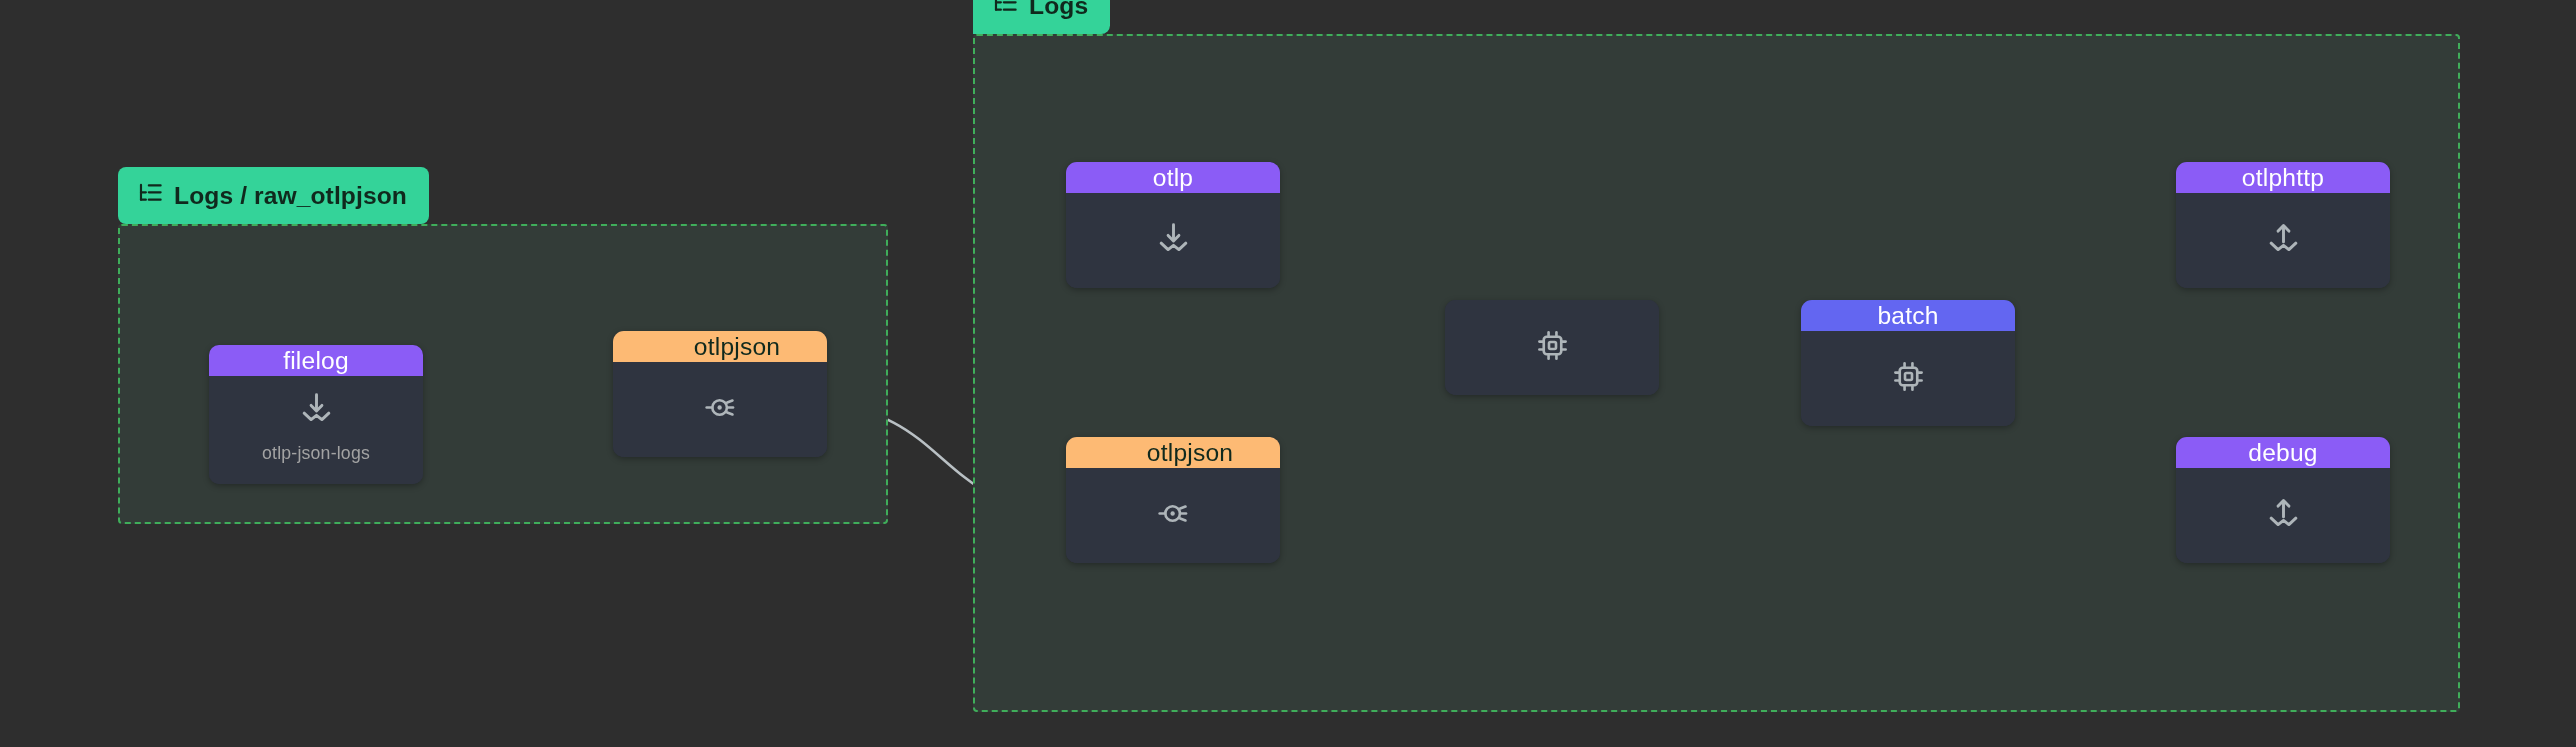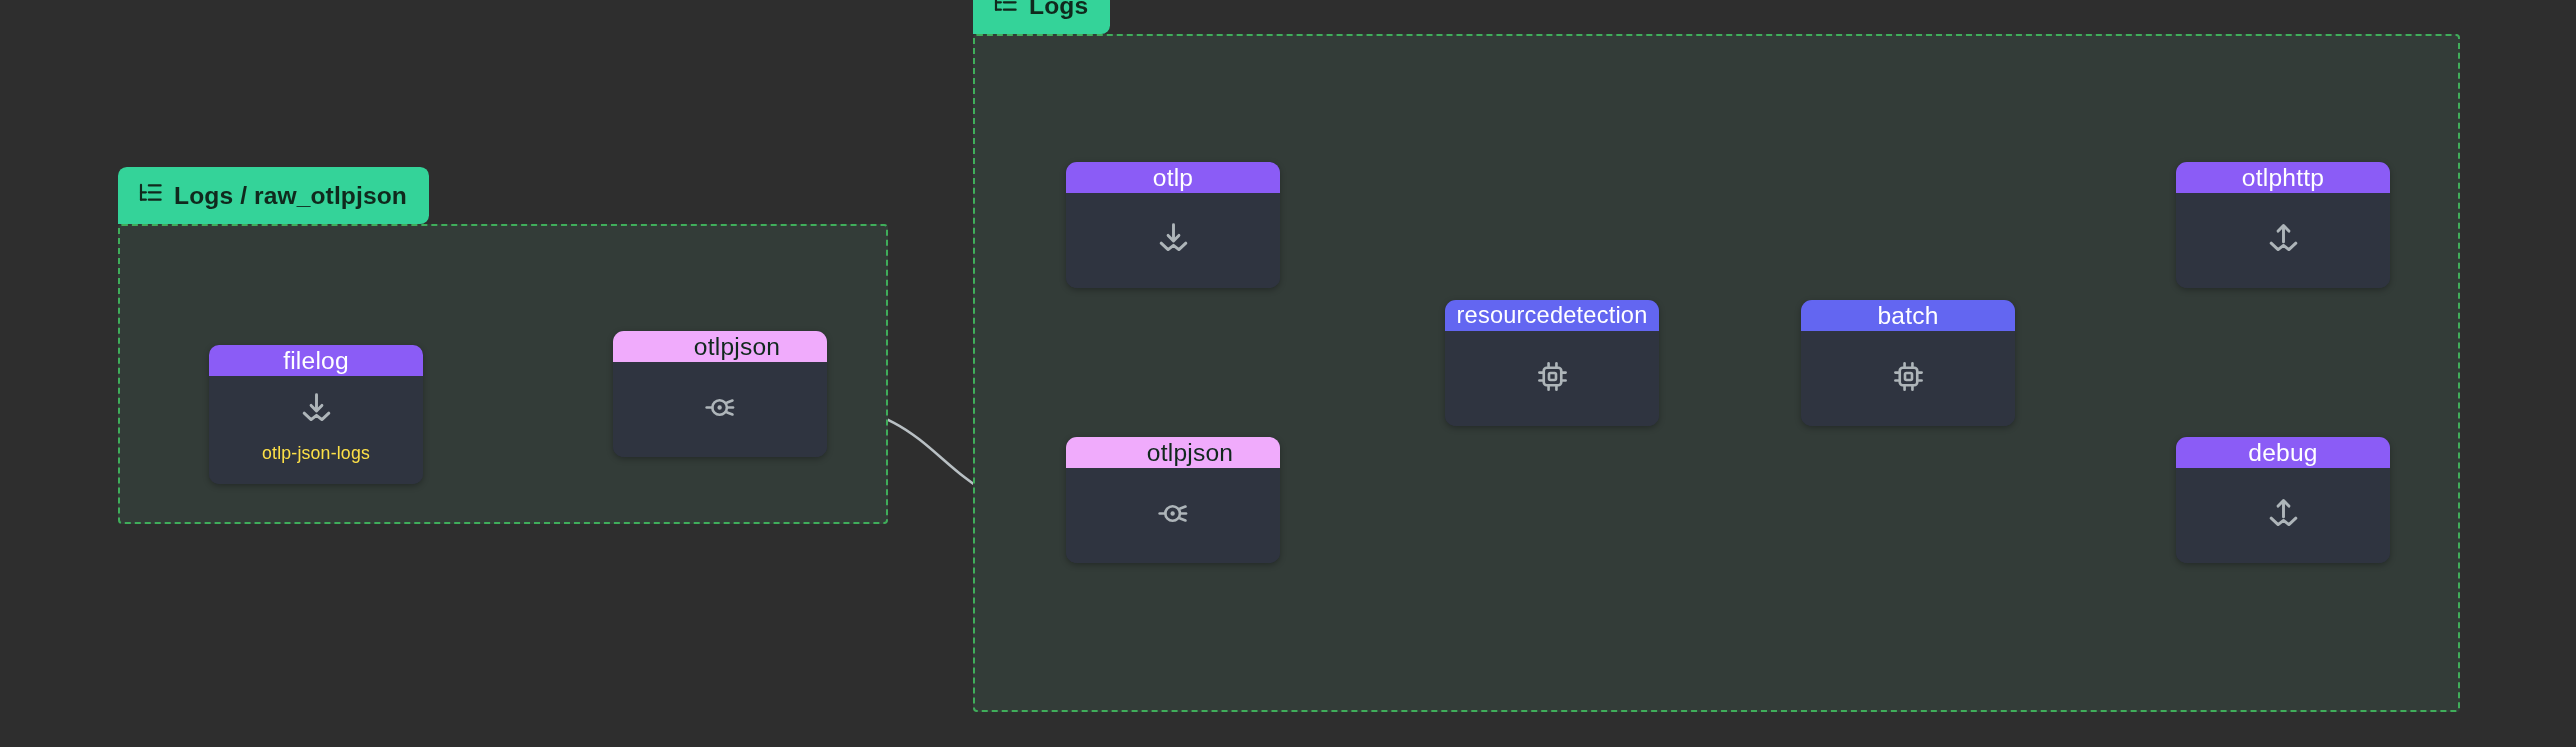--- a/index.html
+++ b/index.html
@@ -58,35 +58,35 @@
     color: #ffffff;
     font-size: 24.6px;
     letter-spacing: 0.2px;
     padding: 0 5.9px;
     white-space: nowrap;
   }
   .node-header.long { font-size: 23.6px; }
   .node-header.receiver,
   .node-header.exporter { background: #8b5cf6; }
   .node-header.processor { background: #6366f1; }
-  .node-header.connector { background: #f0abfc; color: #10291d; padding-left: 40px; }
+  .node-header.connector { background: #fdba74; color: #10291d; padding-left: 40px; }
   .node-body {
     background: #2f3440;
     display: flex;
     flex-direction: column;
     align-items: center;
     justify-content: center;
     gap: 12.8px;
     padding: 21.6px 7.9px 21.6px;
   }
   .node-body.tall   { height: 95px; }
   .node-body.withsub{ height: 108px; padding-top: 15.7px; }
   .node-icon { display: block; opacity: .92; }
   .node-sub {
-    color: #fde047;
+    color: #a3a3a3;
     font-size: 17.7px;
     letter-spacing: 0.2px;
     white-space: nowrap;
   }
 
   
   #edges {
     position: absolute;
     left: 0; top: 0;
     width: 2576px; height: 747px;
@@ -140,21 +140,21 @@
       <path class="edge-path" d="M 2085 381 C 2110 386, 2130 462, 2185 522"></path>
       <path class="edge-head" d="M 2168 525 L 2192 527 L 2186 505"></path>
     </g>
 
     <g>
       <path class="edge-head" d="M 2094 370 L 2079 381 L 2094 392"></path>
     </g>
   </svg>
 
   <div class="group" style="left:118px; top:224px; width:770px; height:300px;"></div>
-  <div class="group-badge" style="left:118px; top:224px; transform:translateY(-57px);">
+  <div class="group-badge" style="left:118px; top:224px; transform:translateY(-57px);border-radius:8px;">
     <span class="badge-icon">
       <svg width="25.6" height="21.6" viewBox="0 0 26 22" xmlns="http://www.w3.org/2000/svg">
         <g stroke="#10291d" stroke-width="2.2" stroke-linecap="round" fill="none">
           <path d="M3 3 L3 18"></path>
           <path d="M3 10.5 L8 10.5"></path>
           <path d="M3 18 L8 18"></path>
           <path d="M11 3.5 L23 3.5"></path>
           <path d="M11 10.5 L23 10.5"></path>
           <path d="M11 18 L23 18"></path>
         </g>
@@ -249,23 +249,20 @@
             <path d="M16.6 8.6 L20.2 7.2"></path>
             <path d="M16.8 12 L20.6 12"></path>
             <path d="M16.6 15.4 L20.2 16.8"></path>
           </g>
         </svg>
       </span>
     </div>
   </div>
 
   <div class="node" style="left:1445px; top:300px;">
-    <div class="node-header processor long">
-      <span>resourcedetection</span>
-    </div>
     <div class="node-body tall">
       <span class="node-icon">
         <svg width="35" height="35" viewBox="0 0 24 24" xmlns="http://www.w3.org/2000/svg">
           <g stroke="#b9c0c4" stroke-width="1.8" stroke-linecap="round" fill="none">
             <rect x="6" y="6" width="12" height="12" rx="2"></rect>
             <rect x="9.6" y="9.6" width="4.8" height="4.8" rx="1"></rect>
             <path d="M9.3 3 L9.3 5.6"></path>
             <path d="M14.7 3 L14.7 5.6"></path>
             <path d="M9.3 18.4 L9.3 21"></path>
             <path d="M14.7 18.4 L14.7 21"></path>

